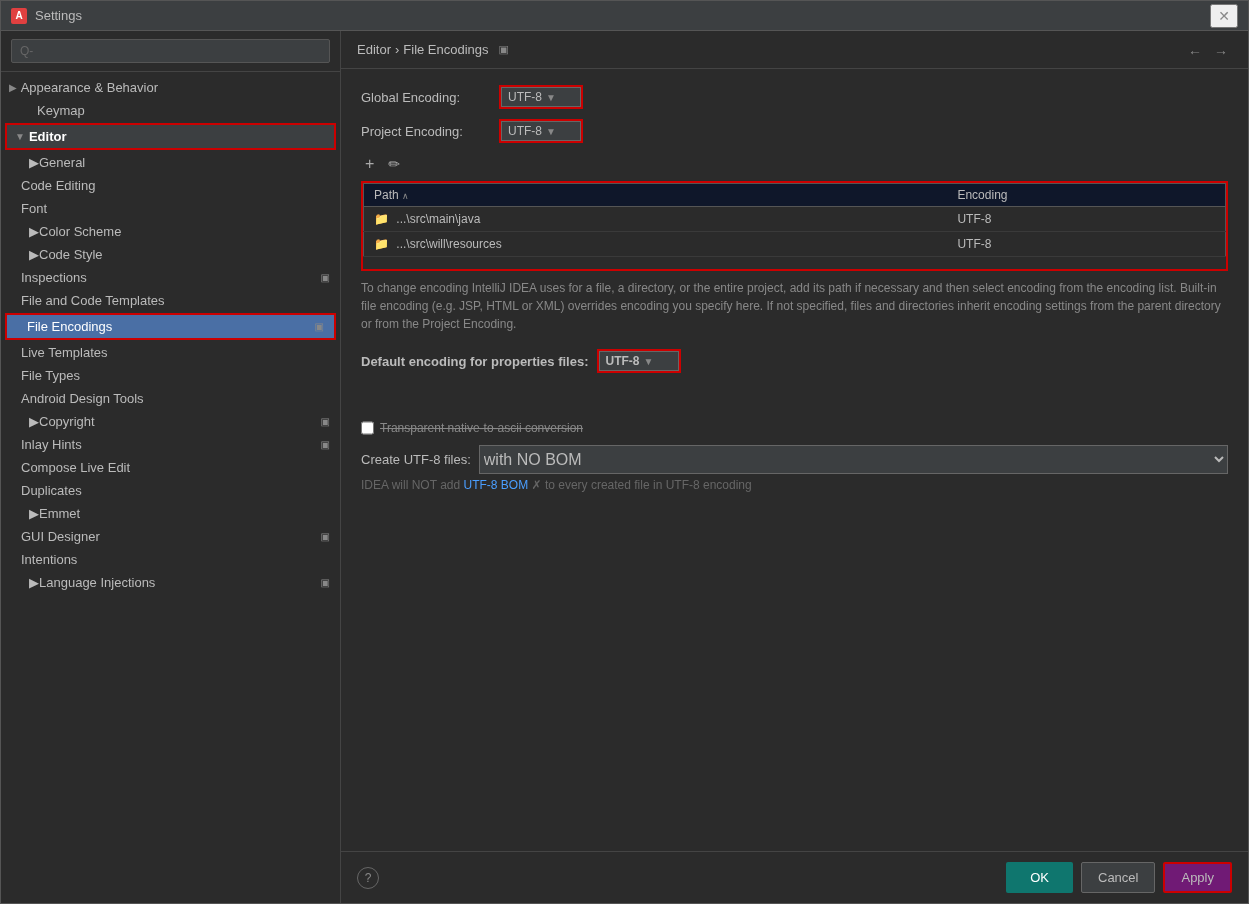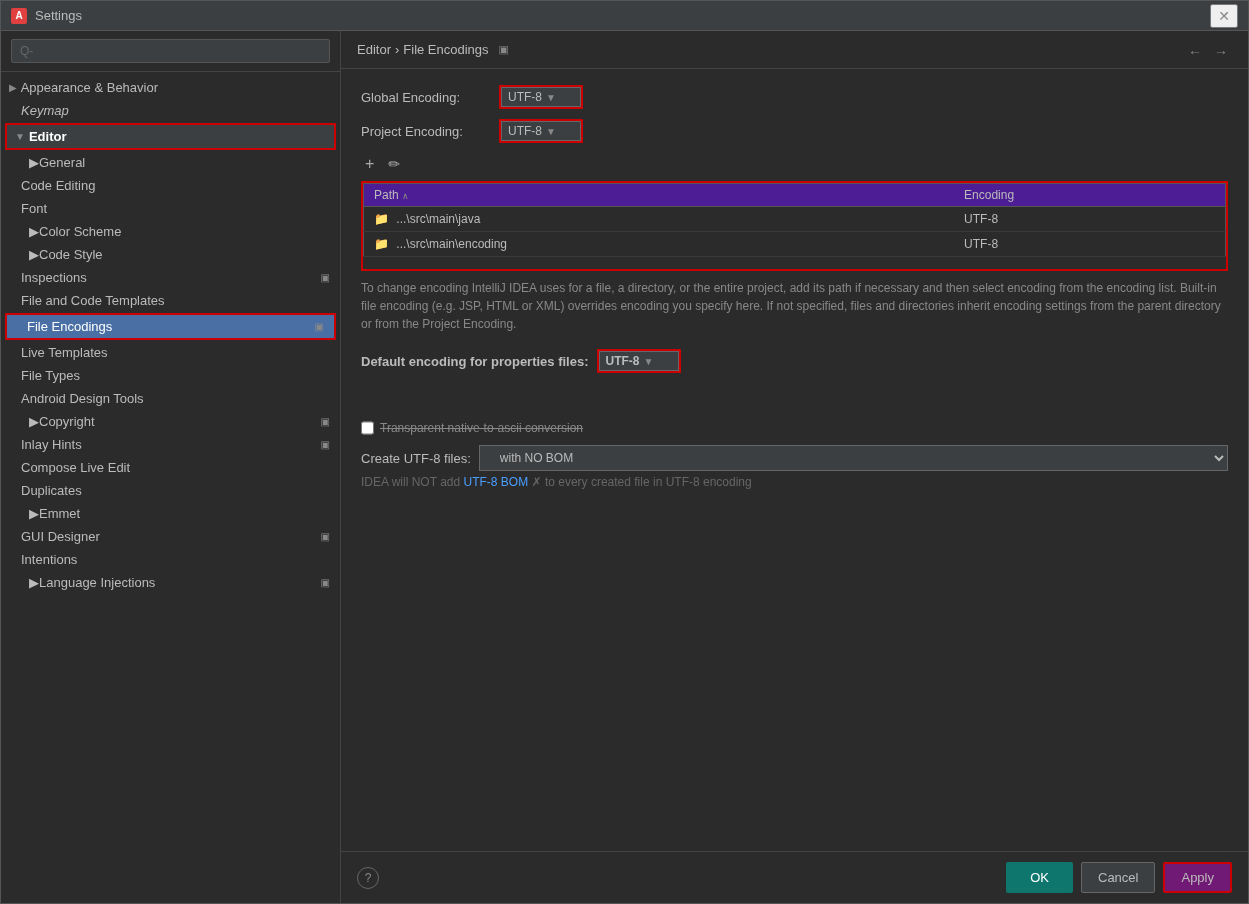--- a/index.html
+++ b/index.html
@@ -195,21 +195,21 @@
       cursor: pointer;
       padding: 2px 4px;
     }
     .file-table {
       border: 1px solid #555;
       width: 100%;
       border-collapse: collapse;
       margin-bottom: 12px;
     }
     .file-table th {
-      background: #4c1d95;
+      background: #0f172a;
       color: #bbbbbb;
       padding: 4px 10px;
       text-align: left;
       font-weight: normal;
       font-size: 12px;
       border-bottom: 1px solid #555;
     }
     .file-table td {
       padding: 5px 10px;
       font-size: 12px;
@@ -256,22 +256,22 @@
     }
     .create-label {
       color: #bbbbbb;
       font-size: 13px;
     }
     .create-select {
       flex: 1;
       background: #3c3f41;
       border: 1px solid #666;
       color: #bbbbbb;
-      padding: 4px 16px;
-      font-size: 12px;
+      padding: 4px 0;
+      font-size: 16px;
       cursor: pointer;
     }
     .hint-text {
       font-size: 12px;
       color: #666;
       margin-top: 4px;
     }
     .hint-text .highlight { color: #4a9eff; }
     
     .bottom-bar {
@@ -346,21 +346,21 @@
       <div class="search-box">
         <input class="search-input" type="text" placeholder="Q-" style="">
       </div>
       <div class="sidebar-tree">
 
         <div class="tree-item parent">
           <span class="arrow">▶</span>
           <span>Appearance &amp; Behavior</span>
         </div>
 
-        <div class="tree-item child" style="padding-left:20px;font-style:italic;">
+        <div class="tree-item child" style="padding-left:36px;">
           <span>Keymap</span>
         </div>
 
         <div style="border: 2px solid #cc0000; margin: 1px 4px;">
           <div class="tree-item parent" style="background:#3c3f41;">
             <span class="arrow">▼</span>
             <span style="color:#fff;font-weight:bold;">Editor</span>
           </div>
         </div>
 
@@ -514,21 +514,21 @@
               <tr>
                 <td>
                   <span class="folder-icon">📁</span>
                   <span>...\src\main\java</span>
                 </td>
                 <td>UTF-8</td>
               </tr>
               <tr>
                 <td>
                   <span class="folder-icon">📁</span>
-                  <span>...\src\main\encoding</span>
+                  <span>...\src\will\resources</span>
                 </td>
                 <td>UTF-8</td>
               </tr>
             </tbody>
           </table>
         </div>
 
         <p class="info-text">To change encoding IntelliJ IDEA uses for a file, a directory, or the entire project, add its path if necessary and then select encoding from the encoding list. Built-in file encoding (e.g. JSP, HTML or XML) overrides encoding you specify here. If not specified, files and directories inherit encoding settings from the parent directory or from the Project Encoding.</p>
 
         <div class="default-enc-row">

